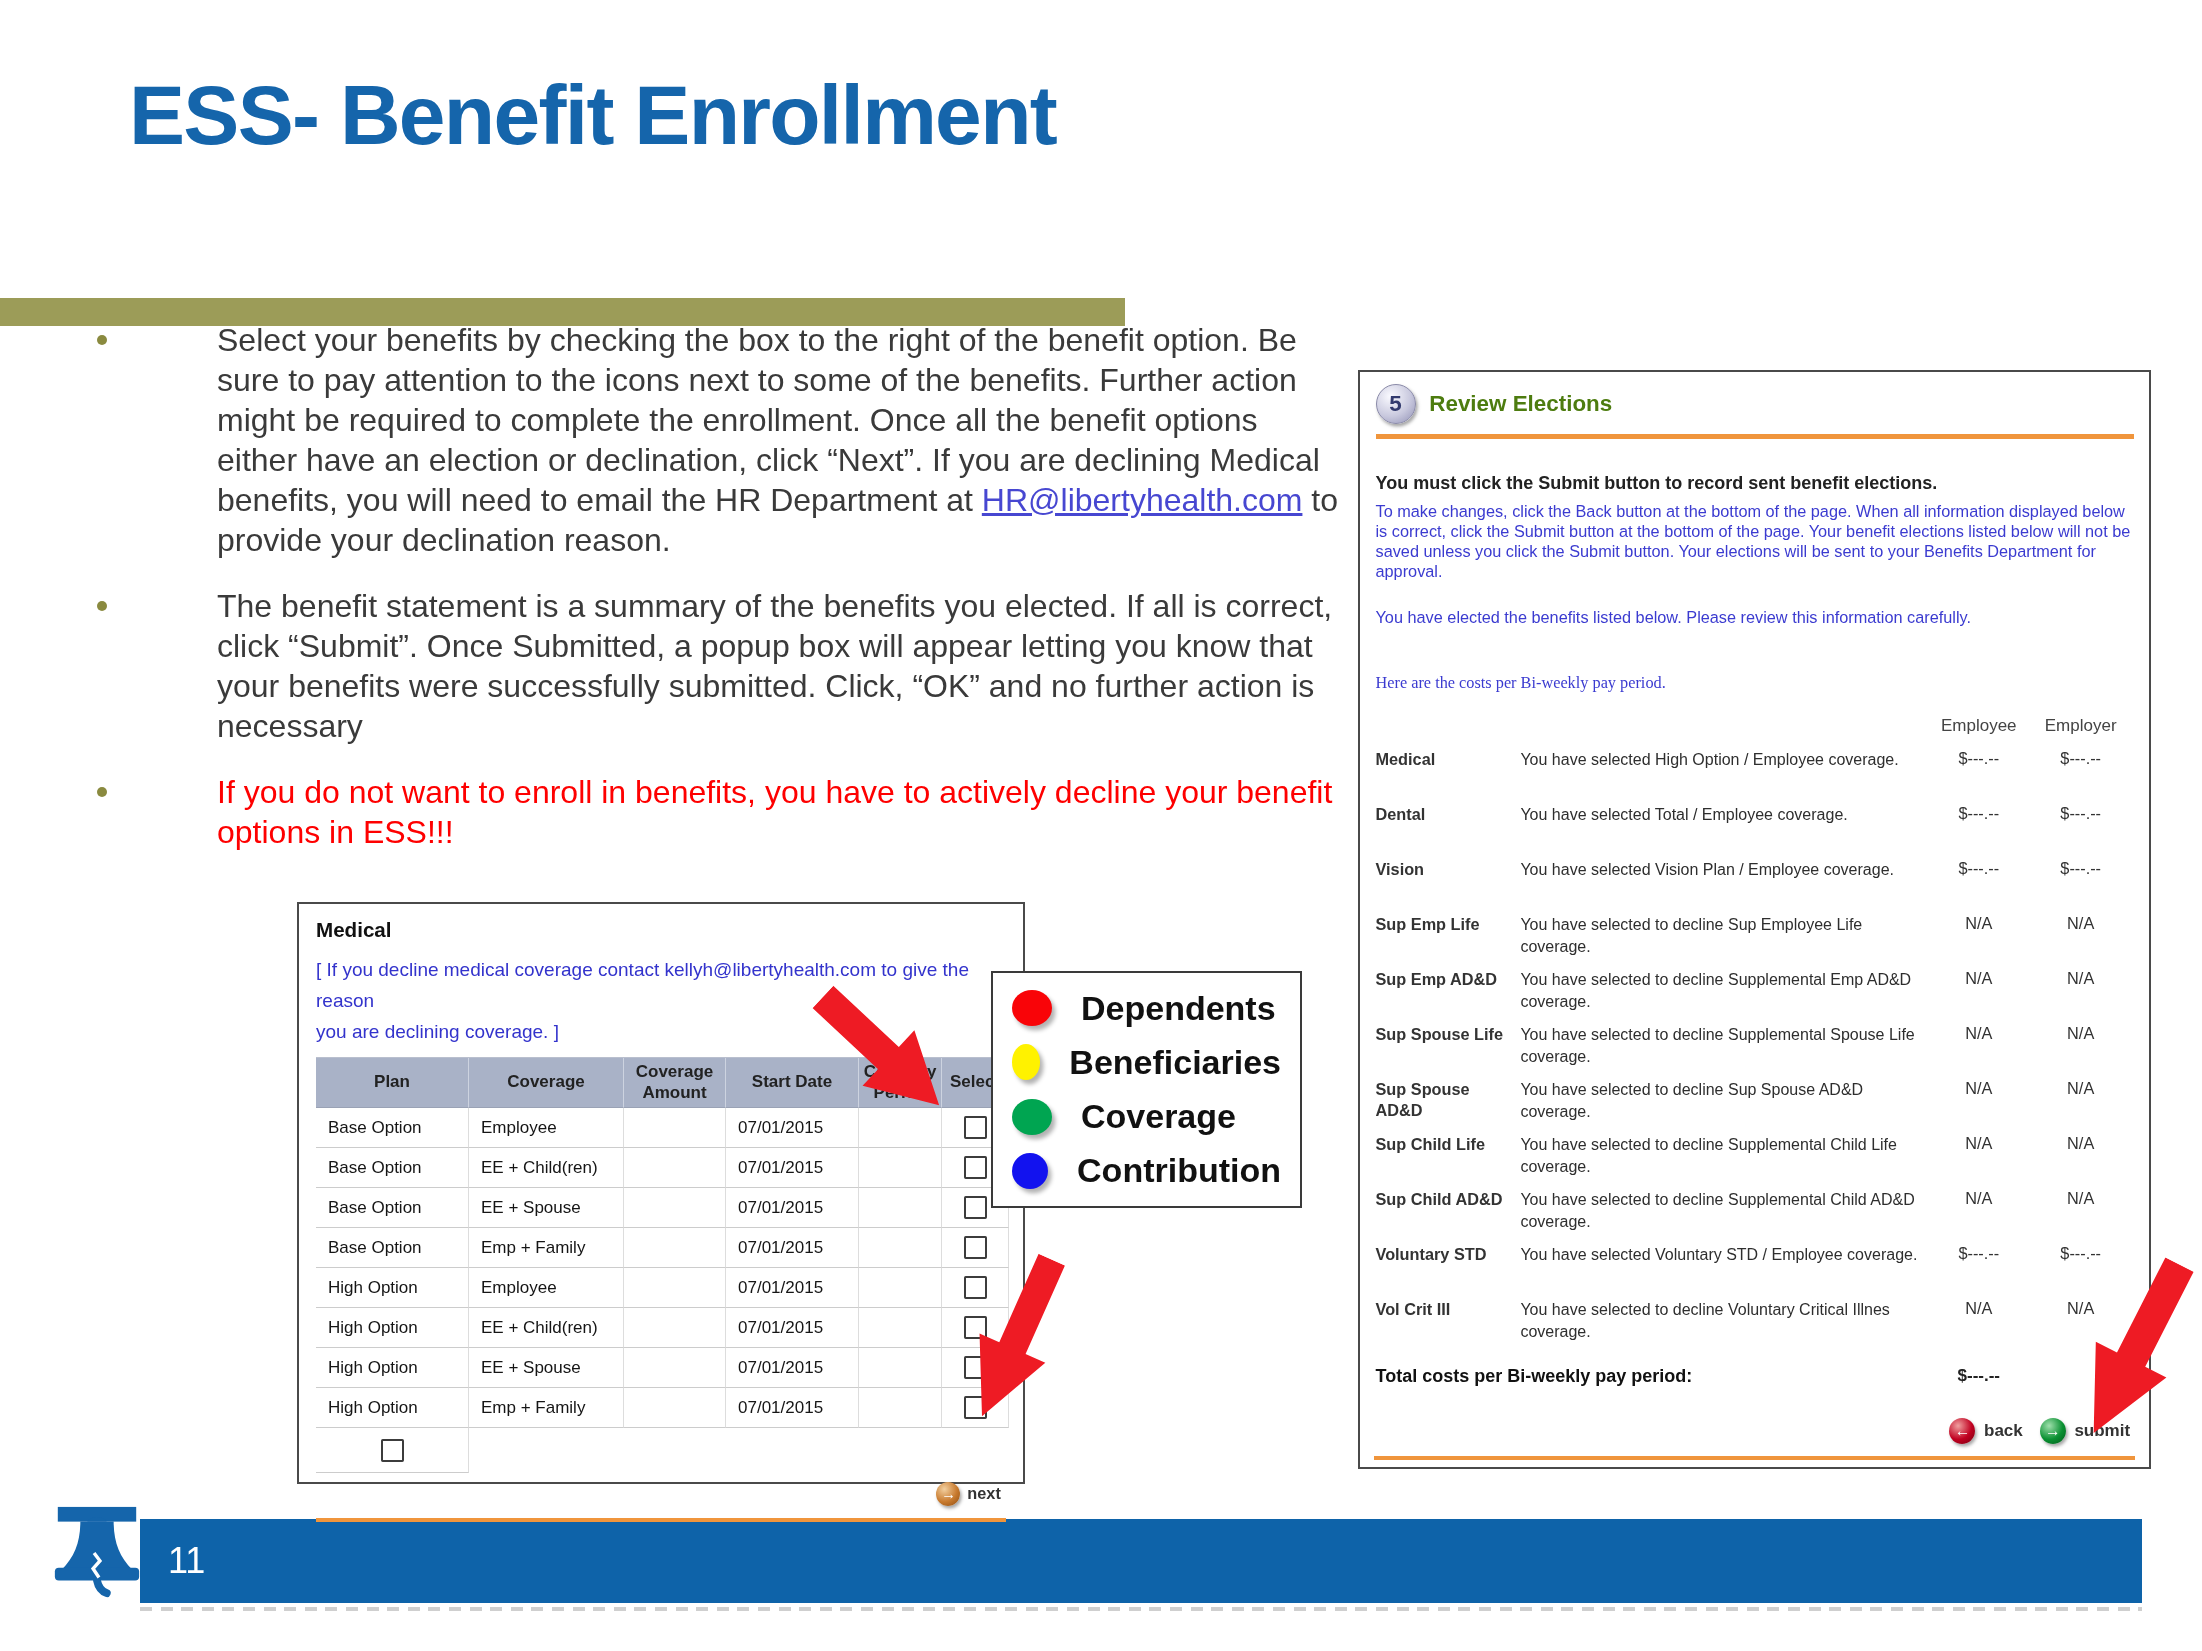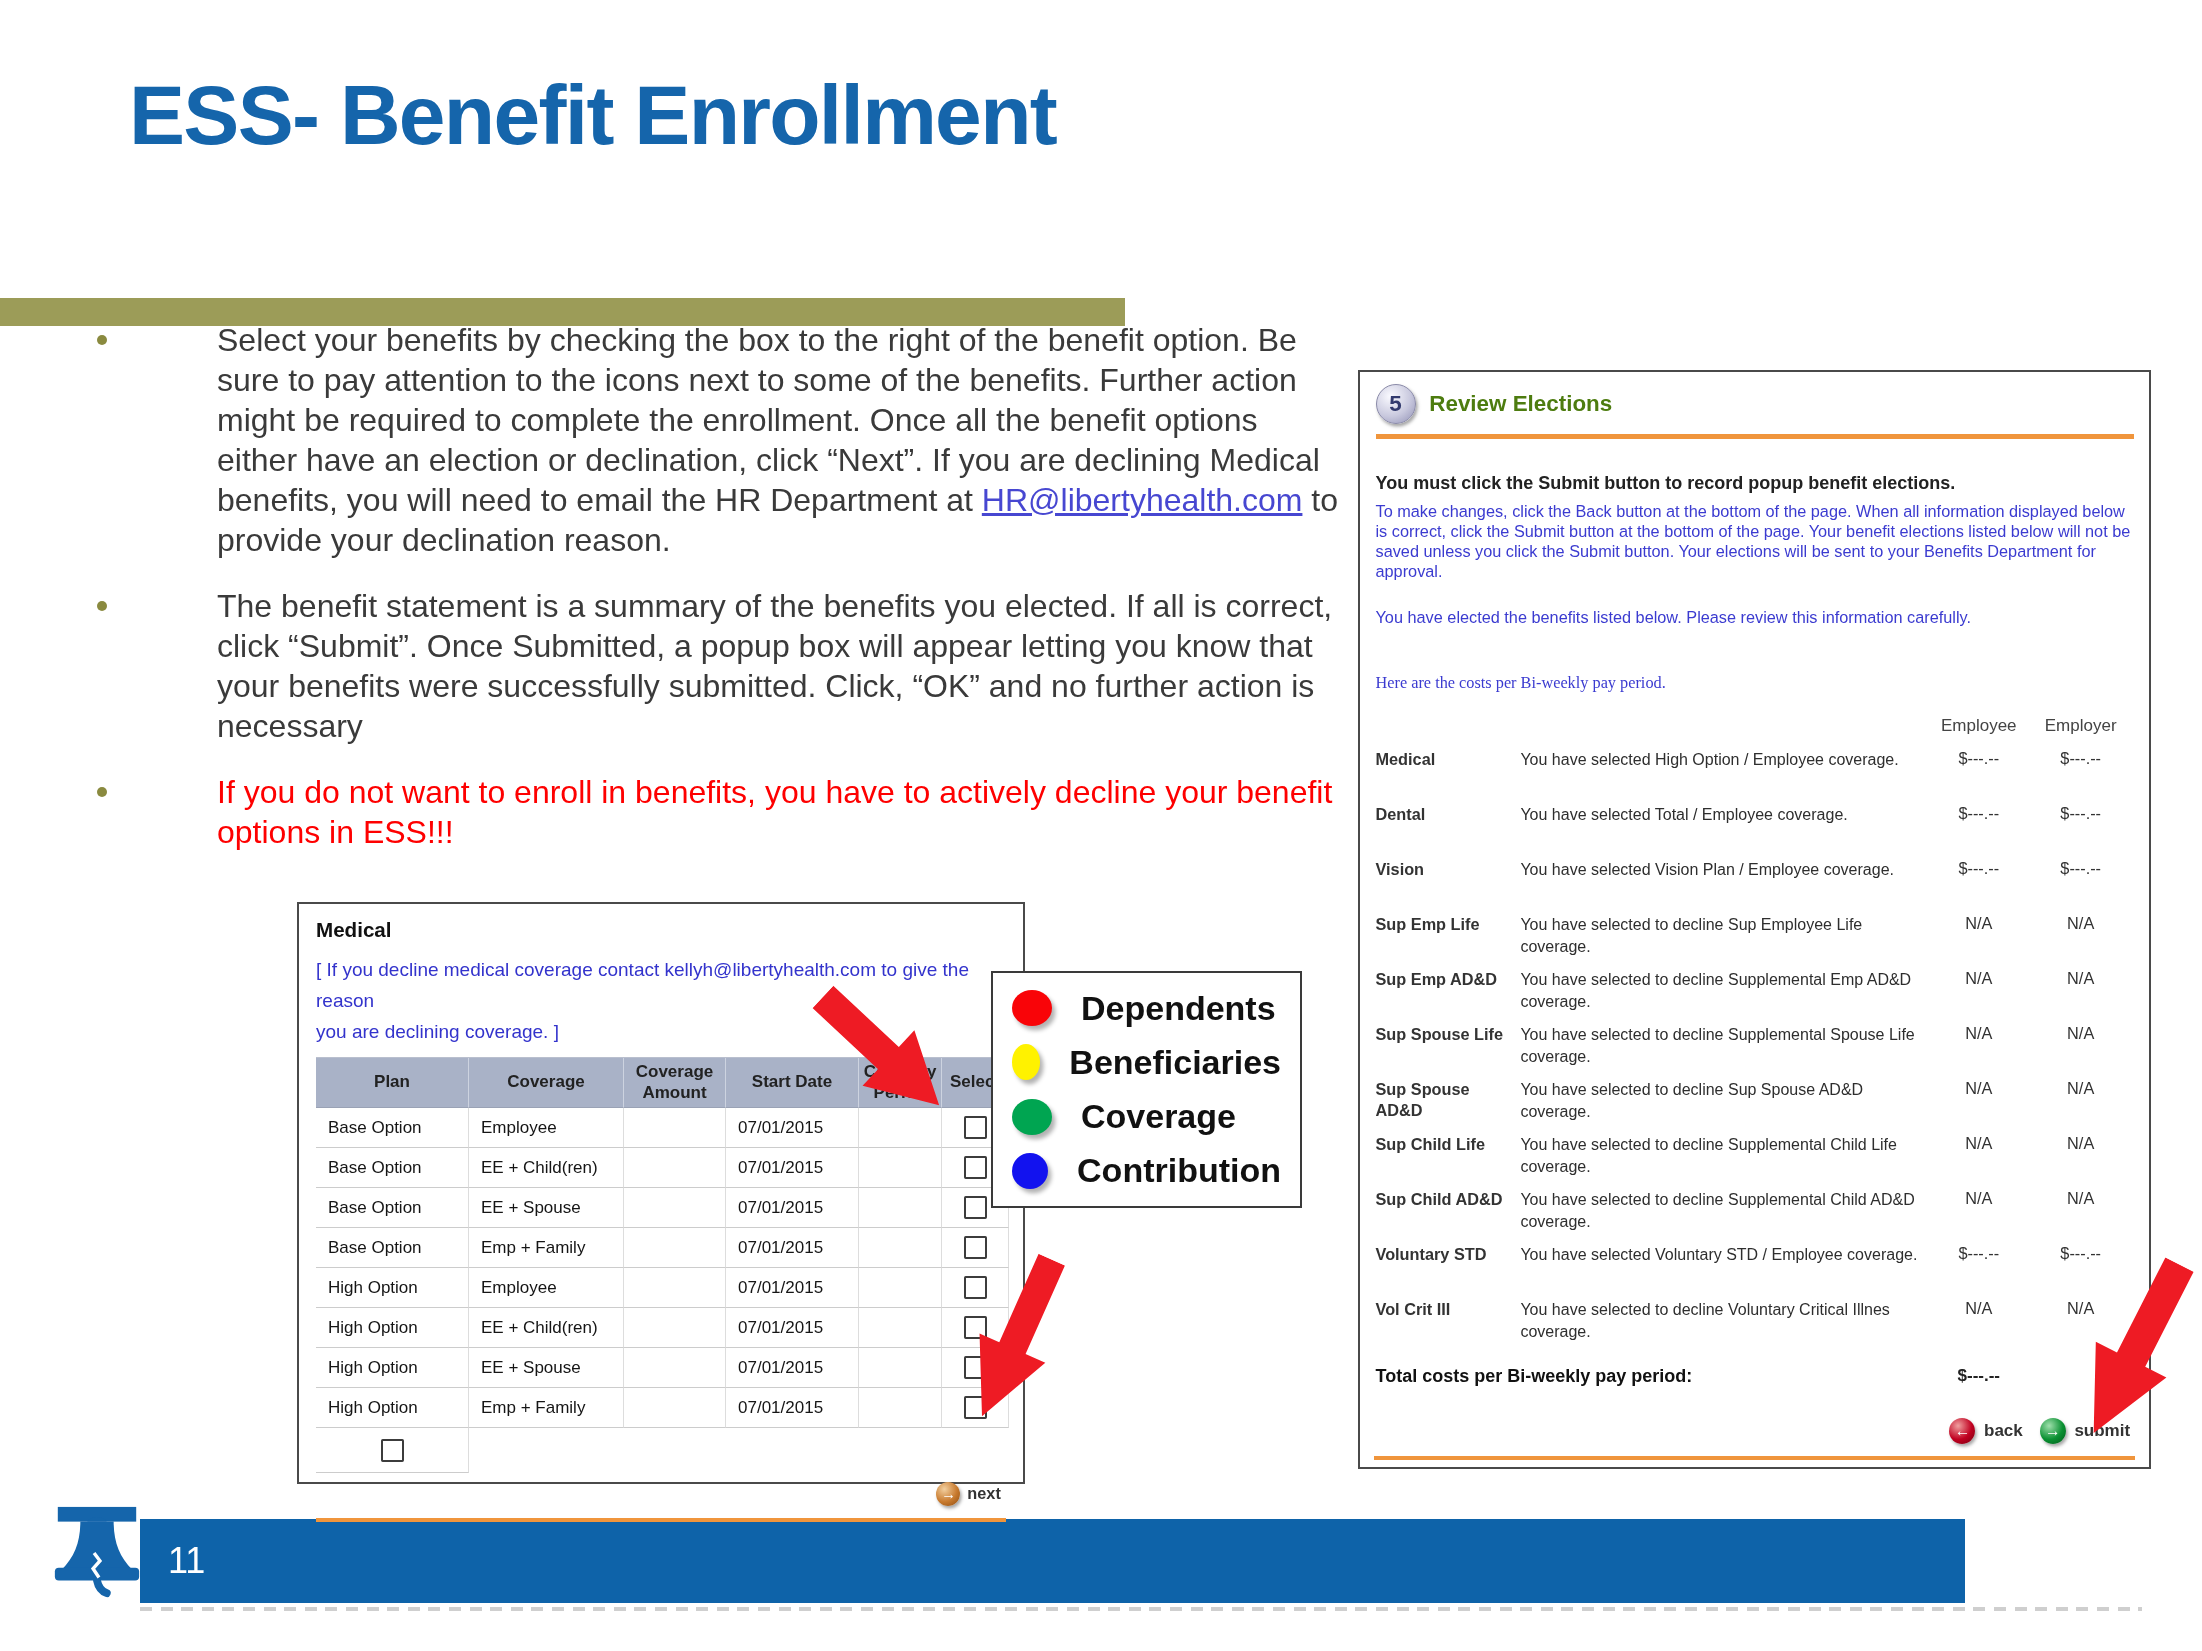--- a/index.html
+++ b/index.html
@@ -89,21 +89,21 @@
   .rp-bottom-rule{position:absolute;left:13.8px;right:13.8px;bottom:6.9px;height:4.3px;background:#f0953c;}
 
   
   .red-arrow{position:absolute;z-index:5;}
   .red-arrow svg{display:block;width:100%;height:100%;}
   .arrow-1{left:835px;top:971px;width:95px;height:163px;transform:rotate(-47deg);}
   .arrow-2{left:971px;top:1252px;width:90px;height:176px;transform:rotate(24deg);}
   .arrow-3{left:2086px;top:1254px;width:99px;height:194px;transform:rotate(27deg);}
 
   
-  .footer-bar{position:absolute;left:140px;top:1519px;width:1825px;height:84px;background:#0e63a9;
+  .footer-bar{position:absolute;left:140px;top:1519px;width:2002px;height:84px;background:#0e63a9;
               display:flex;align-items:center;}
   .page-number{color:#ffffff;font-size:36px;margin-left:28px;font-weight:400;}
   .footer-texture{position:absolute;left:140px;top:1607px;width:2002px;height:4.3px;
               background:repeating-linear-gradient(90deg,#cfcfcf 0 12px,transparent 12px 20.6px);}
   .bell-logo{position:absolute;left:48px;top:1501px;width:98px;height:102px;}
 </style>
 </head>
 <body>
 
 <div class="slide">
@@ -232,21 +232,21 @@
       <span class="legend-label">Contribution</span>
     </div>
   </aside>
 
   <section class="shot review">
     <div class="rp-head">
       <span class="sphere sphere-step">5</span>
       <span class="rp-title">Review Elections</span>
     </div>
     <div class="rp-rule"></div>
-    <div class="rp-must">You must click the Submit button to record popup benefit elections.</div>
+    <div class="rp-must">You must click the Submit button to record sent benefit elections.</div>
     <div class="rp-blue rp-changes">To make changes, click the Back button at the bottom of the page. When all information displayed below is correct, click the Submit button at the bottom of the page. Your benefit elections listed below will not be saved unless you click the Submit button. Your elections will be sent to your Benefits Department for approval.</div>
     <div class="rp-blue rp-elected">You have elected the benefits listed below. Please review this information carefully.</div>
     <div class="rp-blue rp-costs">Here are the costs per Bi-weekly pay period.</div>
 
     <div class="rp-grid rp-colheads">
       <div></div>
         <div></div>
       <div class="hcell">Employee</div>
       <div class="hcell">Employer</div>
     </div>

